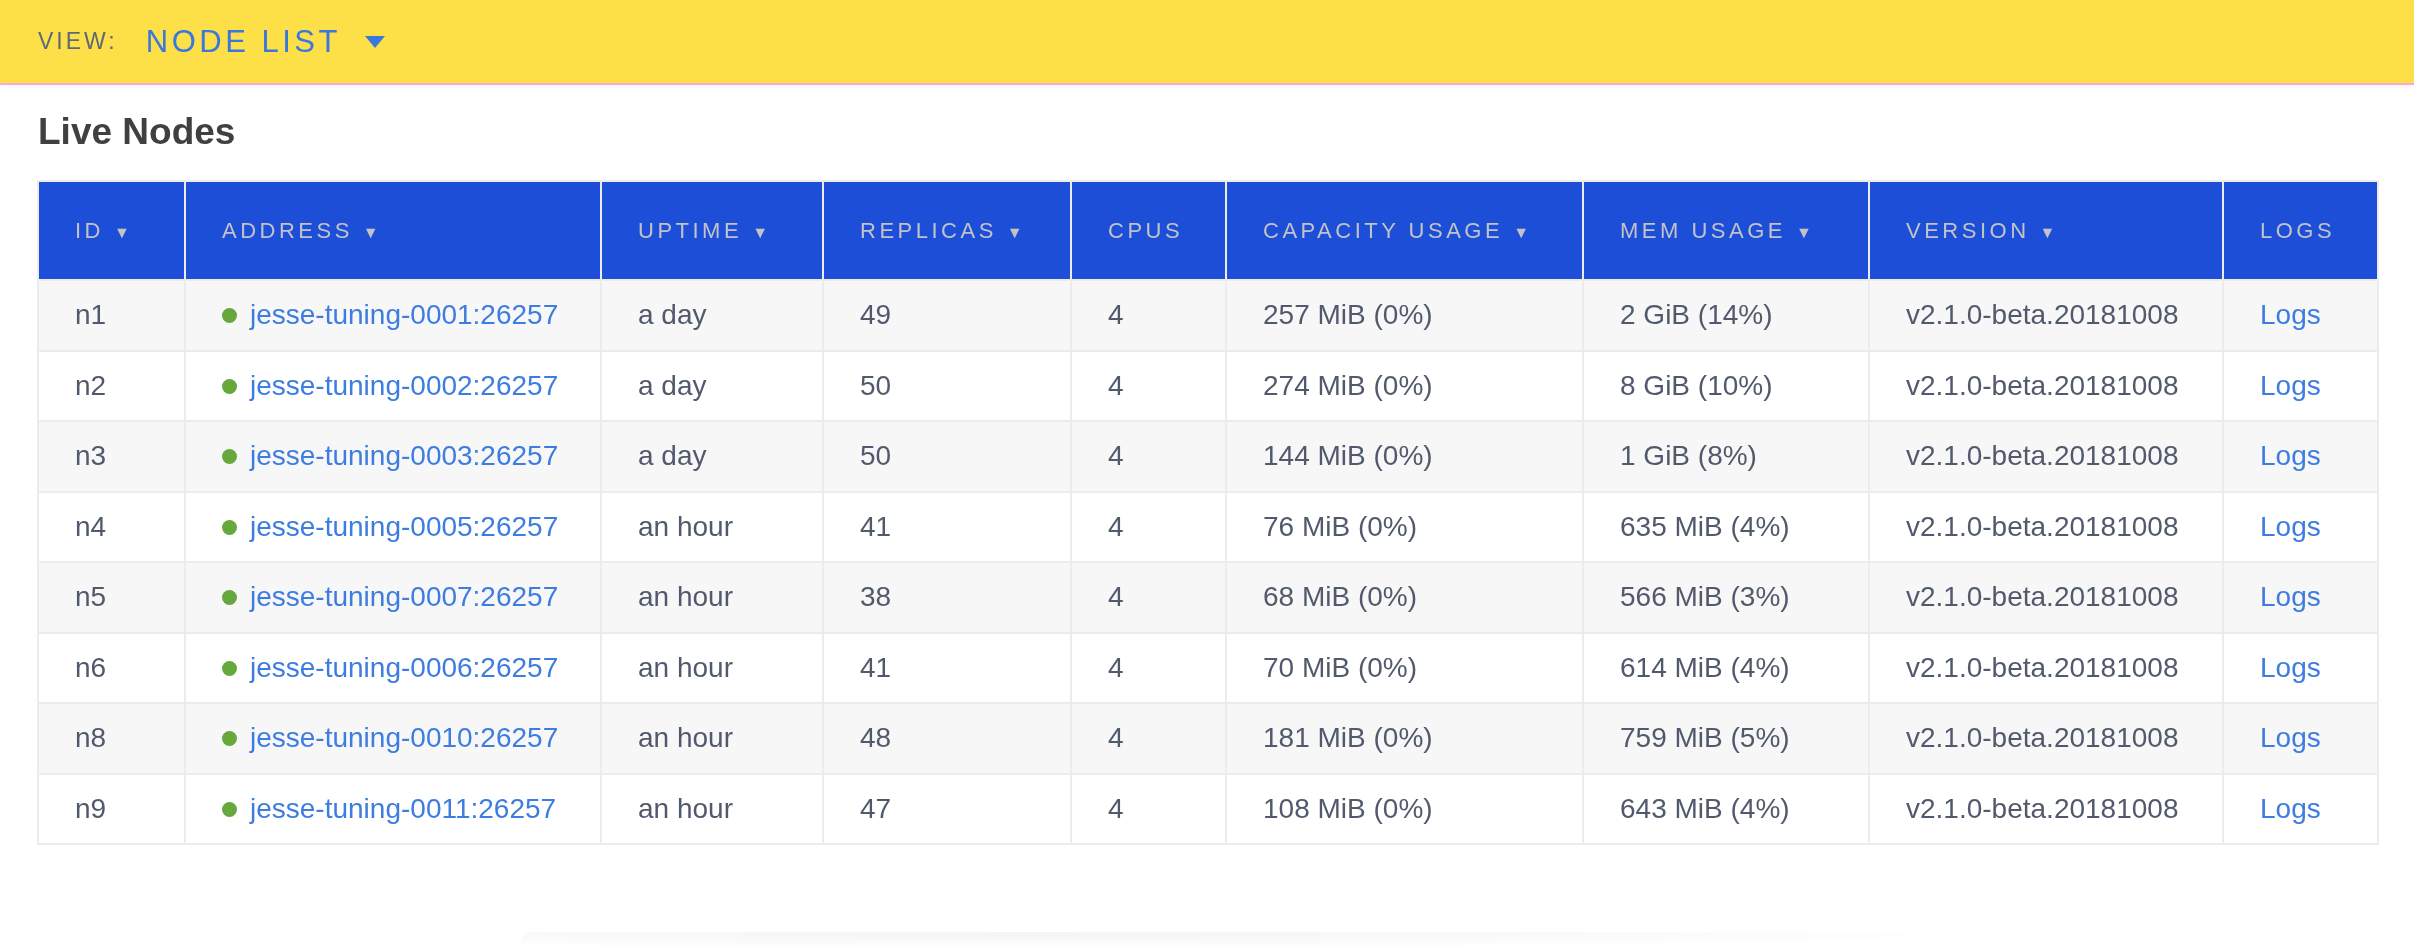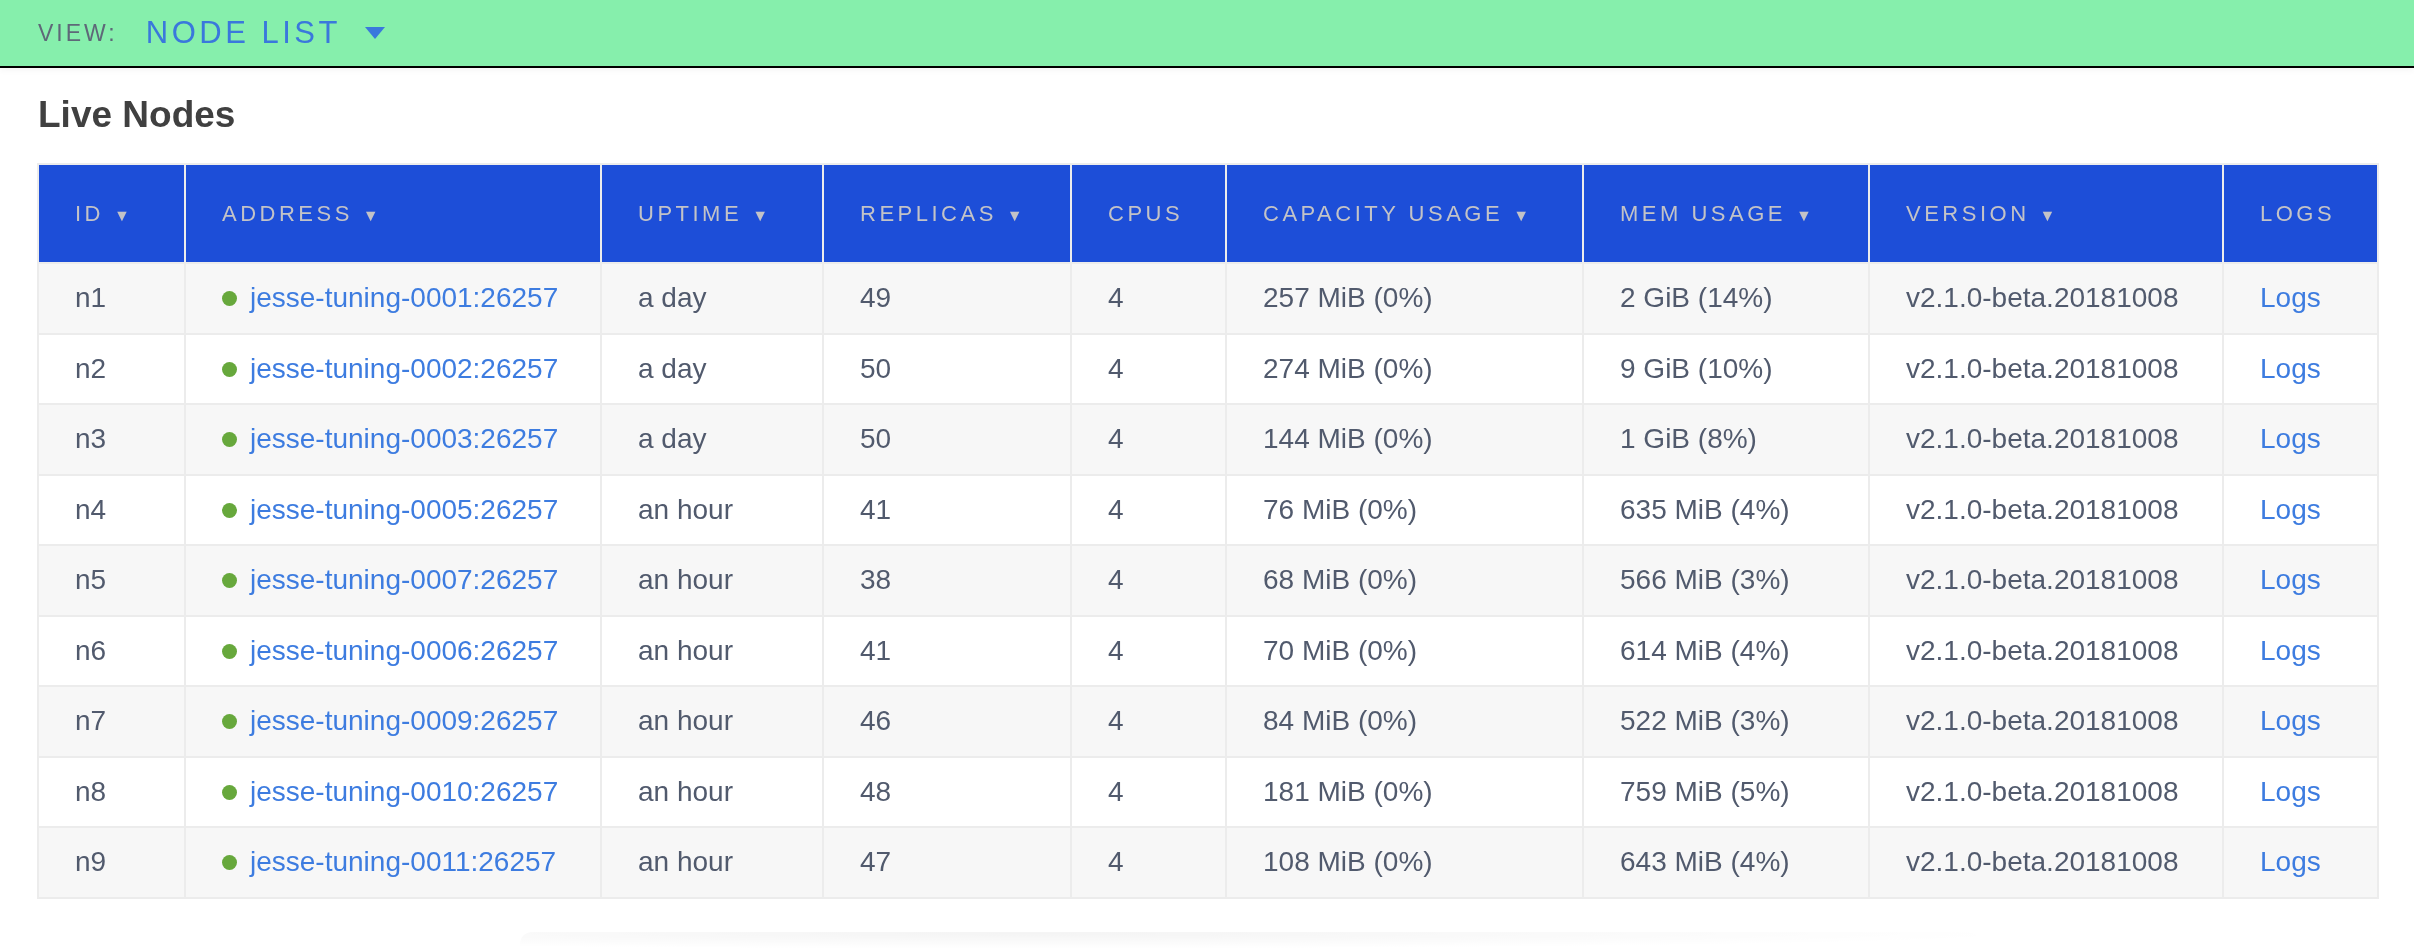--- a/index.html
+++ b/index.html
@@ -6,26 +6,26 @@
   html, body {
     width: 2414px; height: 948px;
     background: #ffffff;
     font-family: "Liberation Sans", "DejaVu Sans", sans-serif;
     overflow: hidden;
     position: relative;
   }
 
   
   .view-bar {
-    height: 68px;
+    height: 85px;
     display: flex;
     align-items: center;
     padding-left: 38px;
-    background: #86efac;
-    border-bottom: 2px solid #000000;
+    background: #fde047;
+    border-bottom: 2px solid #f9a8d4;
     box-shadow: 0 3px 6px rgba(0,0,0,0.035);
     position: relative;
     z-index: 2;
   }
   .view-label {
     font-size: 23px;
     letter-spacing: 3px;
     color: #5e6878;
   }
   .view-selector {
@@ -172,21 +172,21 @@
         <td>v2.1.0-beta.20181008</td>
         <td><a class="logs-link" href="#">Logs</a></td>
       </tr>
       <tr>
         <td>n2</td>
         <td><span class="status-dot"></span><a class="node-link" href="#">jesse-tuning-0002:26257</a></td>
         <td>a day</td>
         <td class="right">50</td>
         <td class="right">4</td>
         <td class="right">274 MiB (0%)</td>
-        <td class="right">9 GiB (10%)</td>
+        <td class="right">8 GiB (10%)</td>
         <td>v2.1.0-beta.20181008</td>
         <td><a class="logs-link" href="#">Logs</a></td>
       </tr>
       <tr>
         <td>n3</td>
         <td><span class="status-dot"></span><a class="node-link" href="#">jesse-tuning-0003:26257</a></td>
         <td>a day</td>
         <td class="right">50</td>
         <td class="right">4</td>
         <td class="right">144 MiB (0%)</td>
@@ -221,31 +221,20 @@
         <td><span class="status-dot"></span><a class="node-link" href="#">jesse-tuning-0006:26257</a></td>
         <td>an hour</td>
         <td class="right">41</td>
         <td class="right">4</td>
         <td class="right">70 MiB (0%)</td>
         <td class="right">614 MiB (4%)</td>
         <td>v2.1.0-beta.20181008</td>
         <td><a class="logs-link" href="#">Logs</a></td>
       </tr>
       <tr>
-        <td>n7</td>
-        <td><span class="status-dot"></span><a class="node-link" href="#">jesse-tuning-0009:26257</a></td>
-        <td>an hour</td>
-        <td class="right">46</td>
-        <td class="right">4</td>
-        <td class="right">84 MiB (0%)</td>
-        <td class="right">522 MiB (3%)</td>
-        <td>v2.1.0-beta.20181008</td>
-        <td><a class="logs-link" href="#">Logs</a></td>
-      </tr>
-      <tr>
         <td>n8</td>
         <td><span class="status-dot"></span><a class="node-link" href="#">jesse-tuning-0010:26257</a></td>
         <td>an hour</td>
         <td class="right">48</td>
         <td class="right">4</td>
         <td class="right">181 MiB (0%)</td>
         <td class="right">759 MiB (5%)</td>
         <td>v2.1.0-beta.20181008</td>
         <td><a class="logs-link" href="#">Logs</a></td>
       </tr>

